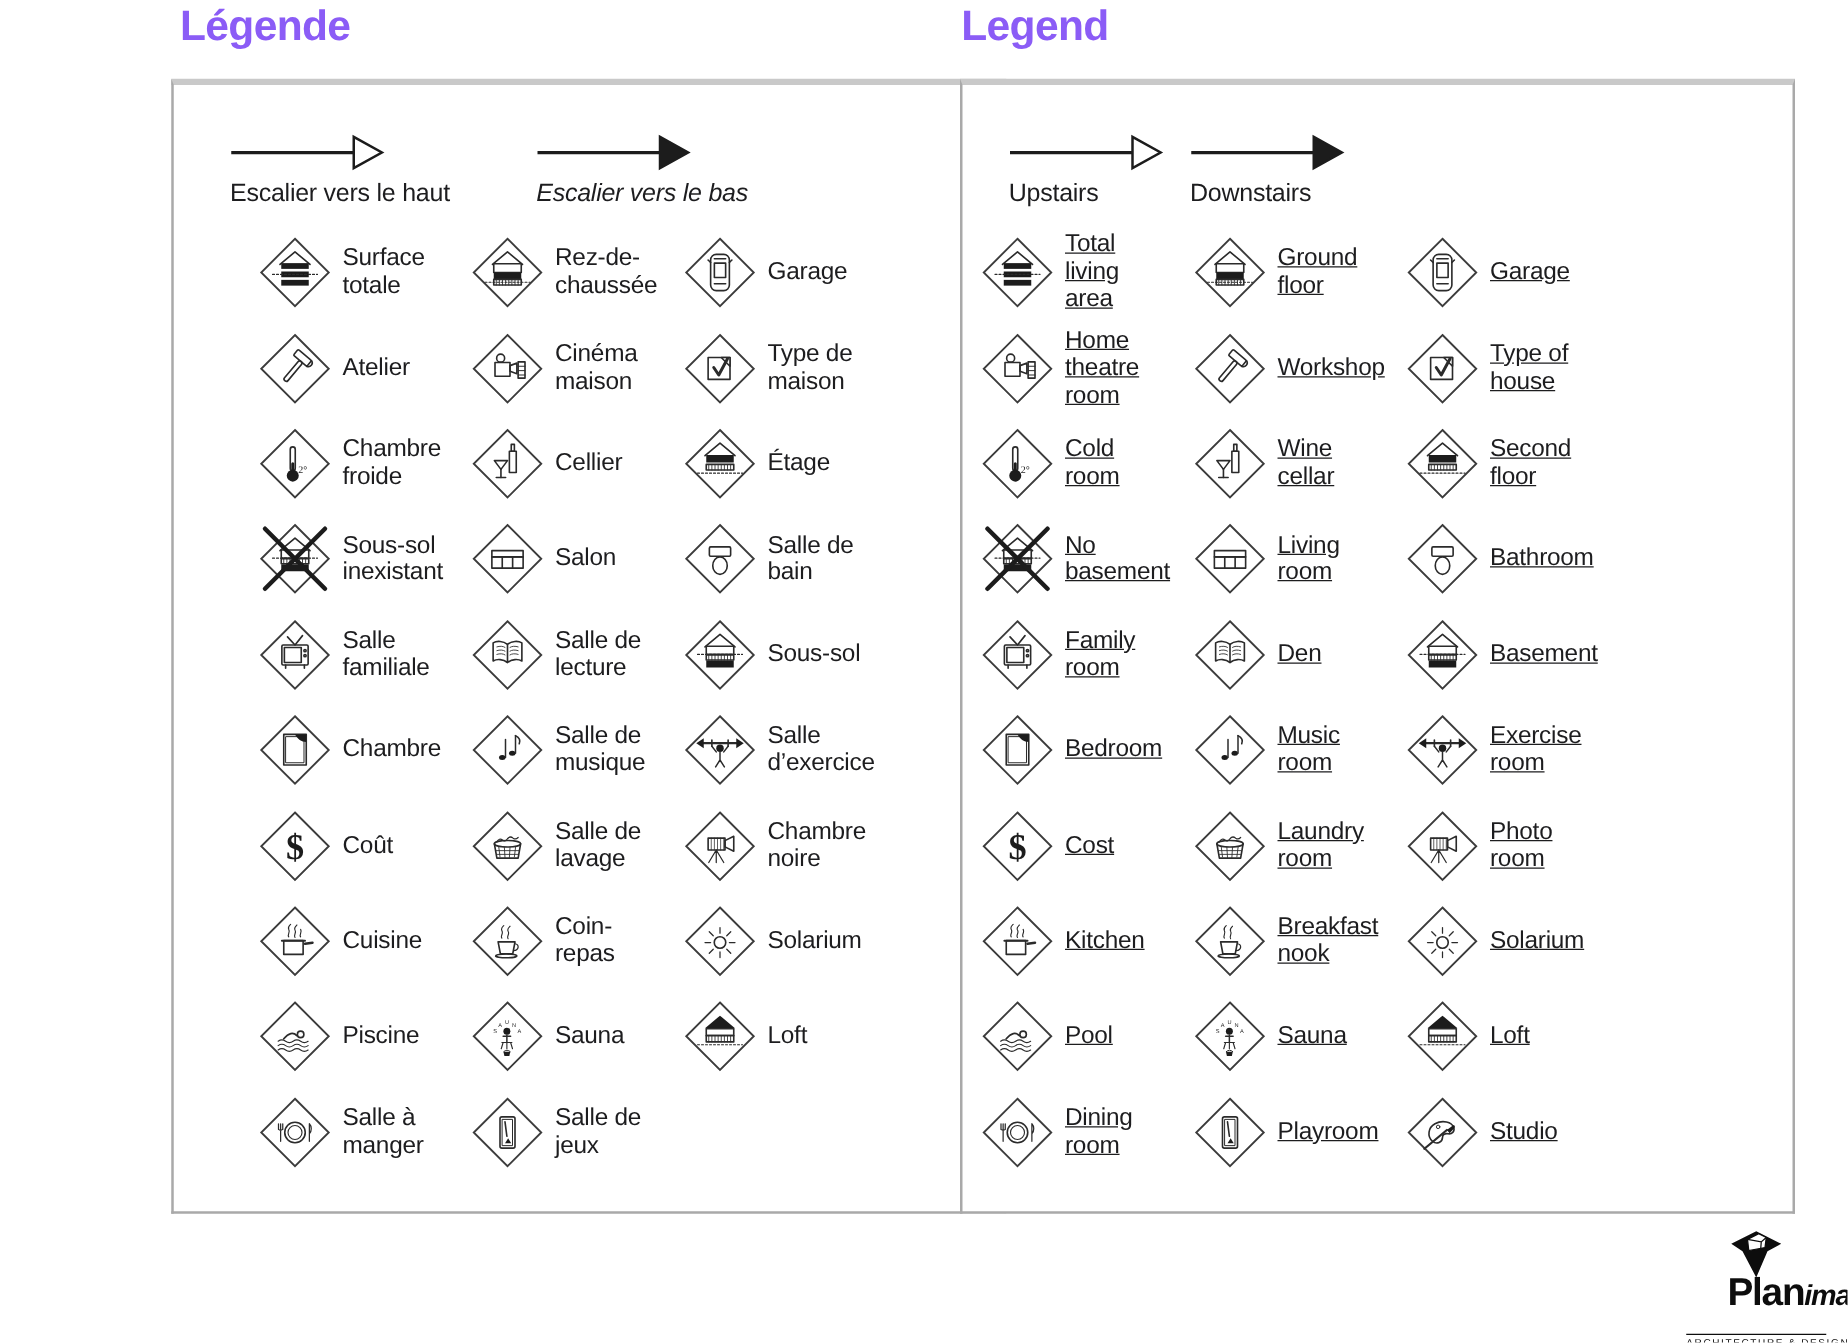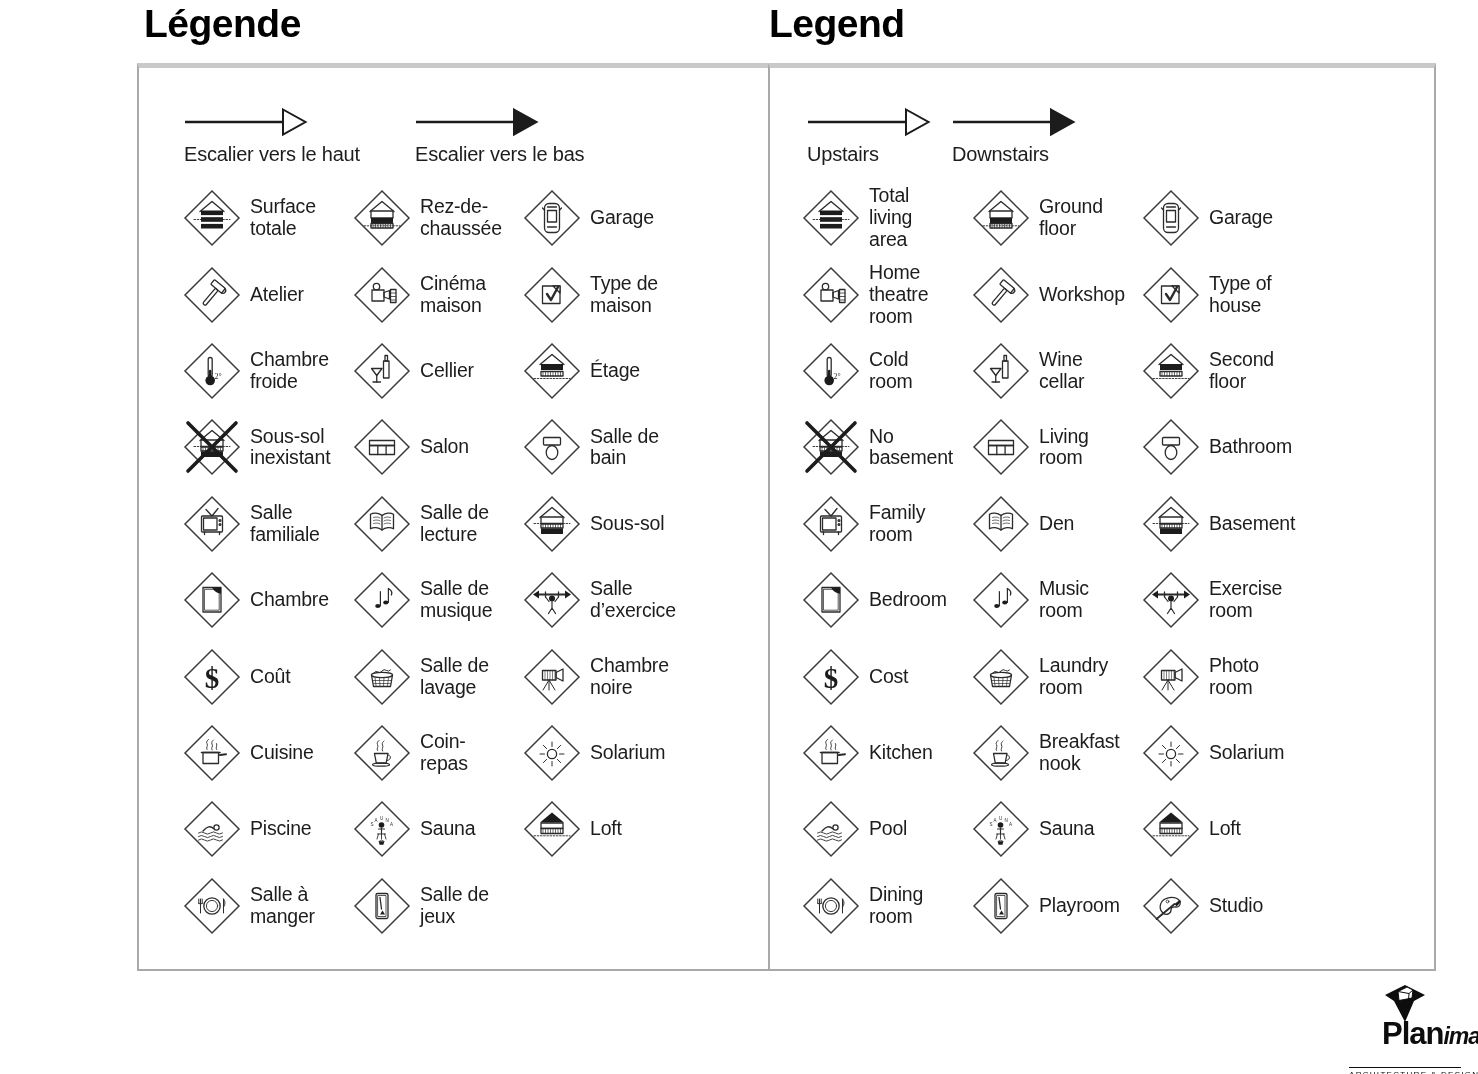--- a/index.html
+++ b/index.html
@@ -1,44 +1,44 @@
 <!DOCTYPE html>
 <html><head>
 <meta charset="utf-8">
 <style>
   html,body{margin:0;padding:0;}
   body{
     width:1478px;height:1074px;position:relative;background:#ffffff;
     font-family:"Liberation Sans", sans-serif;color:#1d1d1f;overflow:hidden;
   }
   .page-title{
-    position:absolute;top:2px;font-size:39px;font-weight:bold;
-    letter-spacing:-0.5px;color:#000000;
+    position:absolute;top:2px;font-size:34px;font-weight:bold;
+    letter-spacing:-0.5px;color:#8b5cf6;
   }
   .title-fr{left:144px;}
   .title-en{left:769px;}
   .panel{
     position:absolute;top:63px;width:668px;height:908px;background:#fff;
     border:2px solid #a9a9a9;border-top:5px solid #c9c9c9;box-sizing:border-box;
   }
   .panel-fr{left:137px;}
   .panel-en{left:768px;}
   .arrow-group{position:absolute;top:39px;}
   .arrow-group .arrow{display:block;}
   .arrow-label{margin-top:2px;font-size:20px;letter-spacing:-0.2px;white-space:nowrap;}
   .panel-fr .g1{left:45px;}
-  .panel-fr .g2{left:276px;}
+  .panel-fr .g2{left:290px;font-style:italic;}
   .panel-en .g1{left:37px;}
   .panel-en .g2{left:182px;}
   .grid{
     position:absolute;top:112px;left:0;right:0;
     display:grid;grid-template-columns:170px 170px 170px;grid-auto-rows:76.4px;
-    padding-left:44px;
+    padding-left:68px;
   }
-  .panel-en .grid{padding-left:32px;}
+  .panel-en .grid{padding-left:15px;text-decoration:underline;}
   .cell{display:flex;align-items:center;gap:9px;}
   .cell .icon{flex:0 0 auto;width:58px;height:58px;}
   .cell .icon svg{display:block;}
   .cell .label{
     width:82px;font-size:19.5px;line-height:1.12;letter-spacing:-0.2px;color:#1d1d1f;
   }
   .logo{
     position:absolute;left:1338px;top:984px;width:134px;text-align:center;
   }
   .logo-mark svg{display:block;margin:0 auto;}

